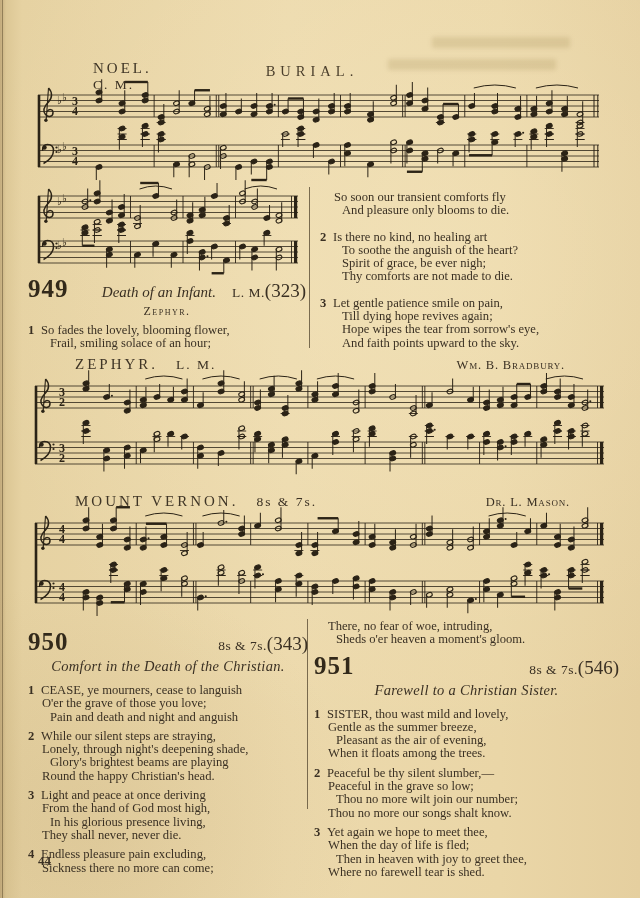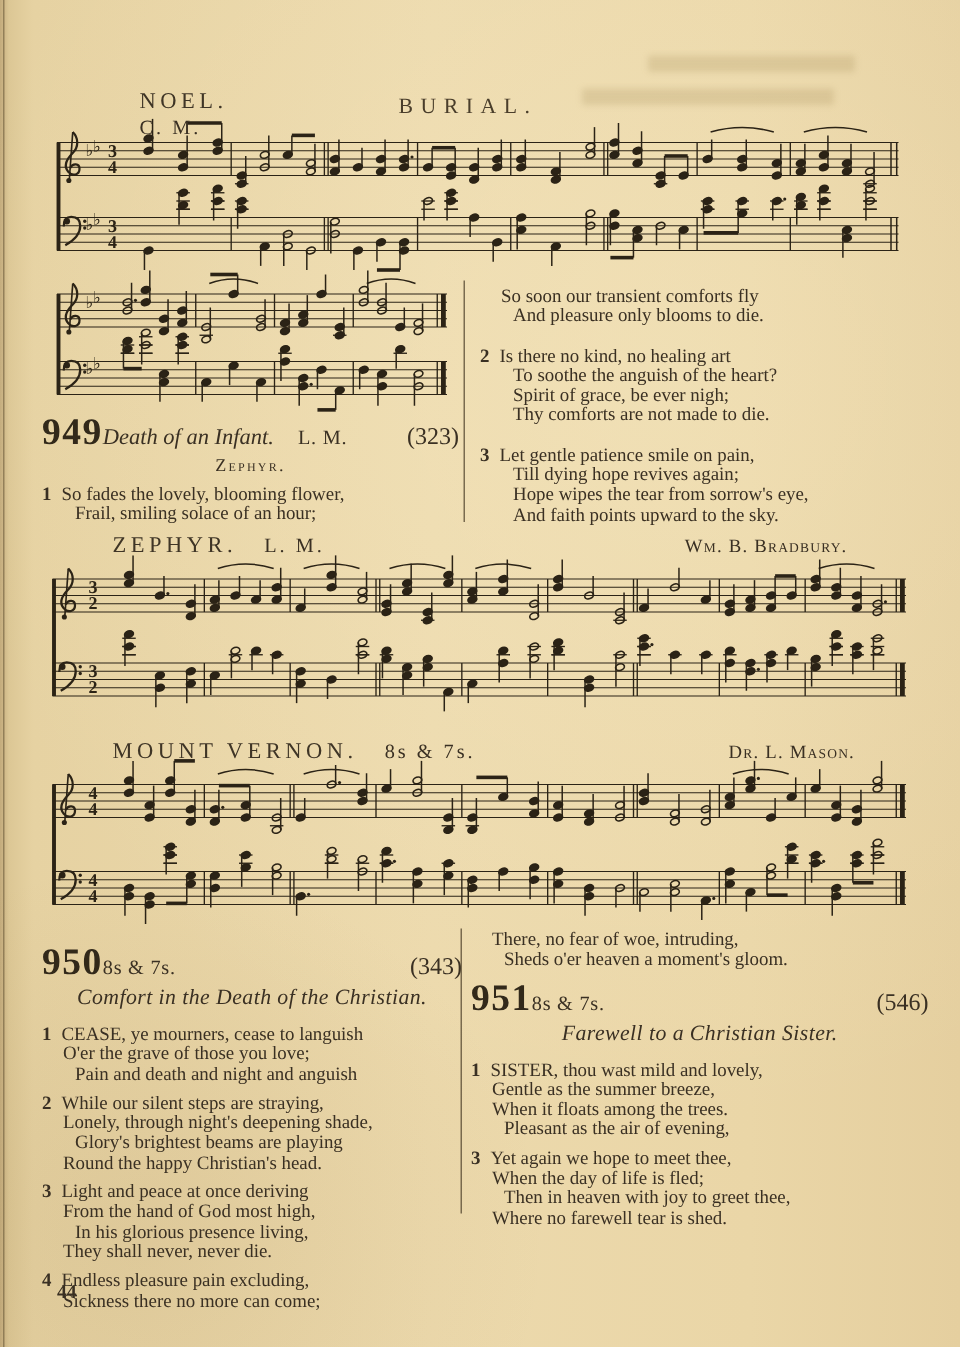--- a/index.html
+++ b/index.html
@@ -23,24 +23,24 @@
   .bleed.b2{left:388px;top:59px;width:168px;height:11px;}
 
   .tune-row{position:absolute;display:flex;align-items:baseline;}
   .tune-title{font-size:15px;letter-spacing:3px;color:#3f3526;}
   .tune-meter{font-size:13.5px;letter-spacing:2px;margin-left:18px;}
   .composer{margin-left:auto;font-variant:small-caps;font-size:12.5px;letter-spacing:.8px;}
 
   .hymn-col{position:absolute;}
   .hymn-head{display:flex;align-items:baseline;}
   .hnum{font-size:25px;font-weight:700;letter-spacing:1px;color:#32291a;line-height:1;}
-  .hcenter{flex:1;text-align:left;}
+  .hcenter{flex:1;text-align:right;}
   .hsubject{font-style:italic;font-size:15px;}
   .hmeter{font-size:13.5px;margin-left:12px;letter-spacing:.5px;}
-  .href{font-size:16px;}
+  .href{font-size:19px;}
   .tune-name{text-align:center;font-variant:small-caps;font-size:12px;letter-spacing:1.5px;margin-top:2px;}
   .hymn-title-italic{font-style:italic;font-size:14.5px;text-align:center;margin:3px 0 9px 0;letter-spacing:.3px;}
 
   .verses{margin-top:5px;}
   .verse{margin-bottom:6px;}
   .gap14 .verse{margin-bottom:13px;}
   .vline{font-size:12.6px;line-height:13.3px;white-space:nowrap;margin-left:14px;color:#3a3023;}
   .vline.hasnum{margin-left:0;}
   .vline.ind1{margin-left:22px;}
   .vline.ind2{}
@@ -1096,22 +1096,28 @@
     <div class="hymn-head">
       <span class="hnum">951</span>
       <span class="hcenter"><span class="hmeter" style="margin-left:0;">8s &amp; 7s.</span></span>
       <span class="href">(546)</span>
     </div>
     <div class="hymn-title-italic">Farewell to a Christian Sister.</div>
     <div class="verses">
         <div class="verse">
           <div class="vline ind0 hasnum"><span class="vnum">1</span>SISTER, thou wast mild and lovely,</div>
           <div class="vline ind2">Gentle as the summer breeze,</div>
+          <div class="vline ind1">Pleasant as the air of evening,</div>
           <div class="vline ind2">When it floats among the trees.</div>
-          <div class="vline ind1">Pleasant as the air of evening,</div>
+        </div>
+        <div class="verse">
+          <div class="vline ind0 hasnum"><span class="vnum">2</span>Peaceful be thy silent slumber,—</div>
+          <div class="vline ind2">Peaceful in the grave so low;</div>
+          <div class="vline ind1">Thou no more wilt join our number;</div>
+          <div class="vline ind2">Thou no more our songs shalt know.</div>
         </div>
         <div class="verse">
           <div class="vline ind0 hasnum"><span class="vnum">3</span>Yet again we hope to meet thee,</div>
           <div class="vline ind2">When the day of life is fled;</div>
           <div class="vline ind1">Then in heaven with joy to greet thee,</div>
           <div class="vline ind2">Where no farewell tear is shed.</div>
         </div>
       </div>
   </div>
 

